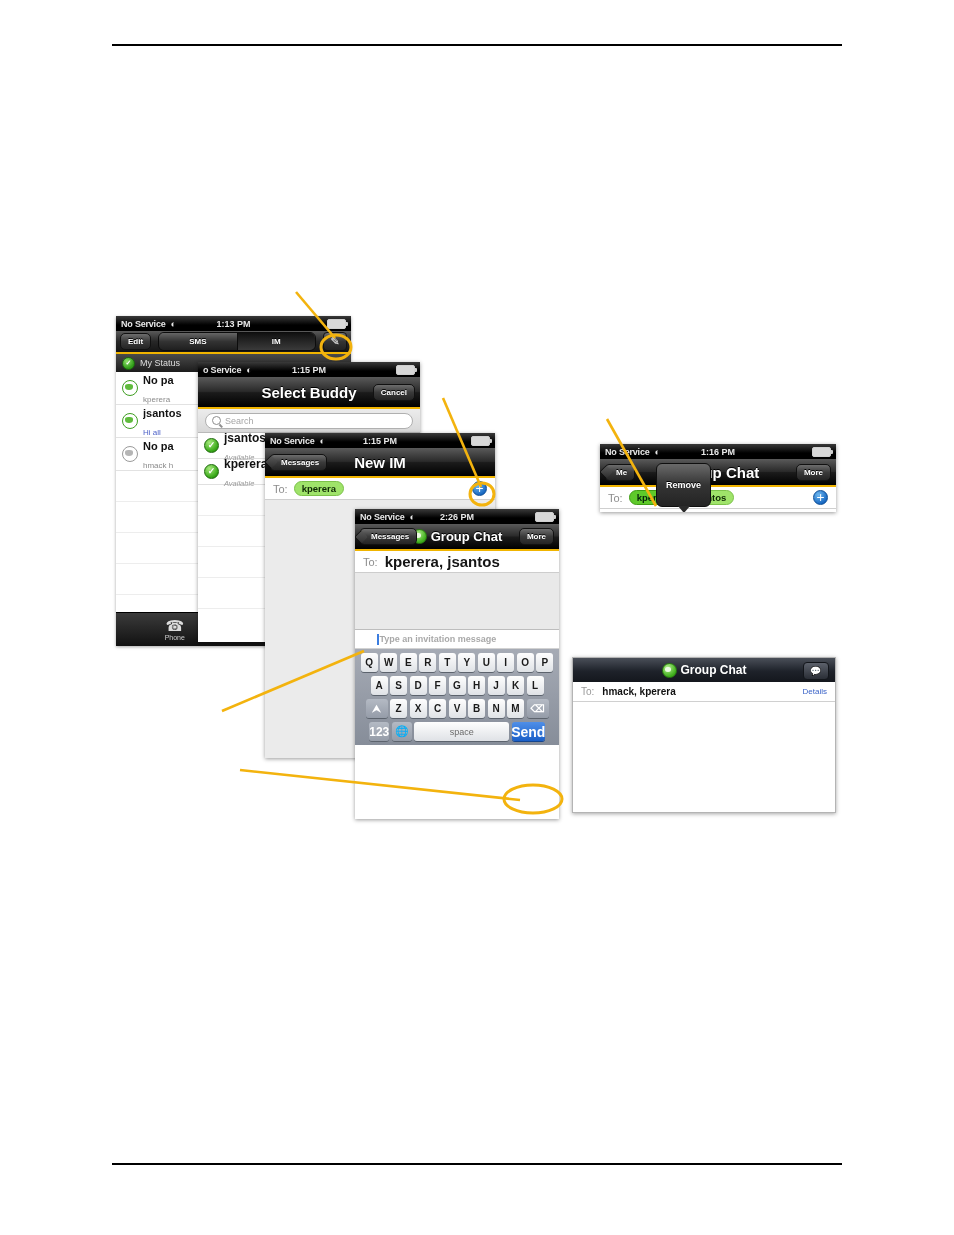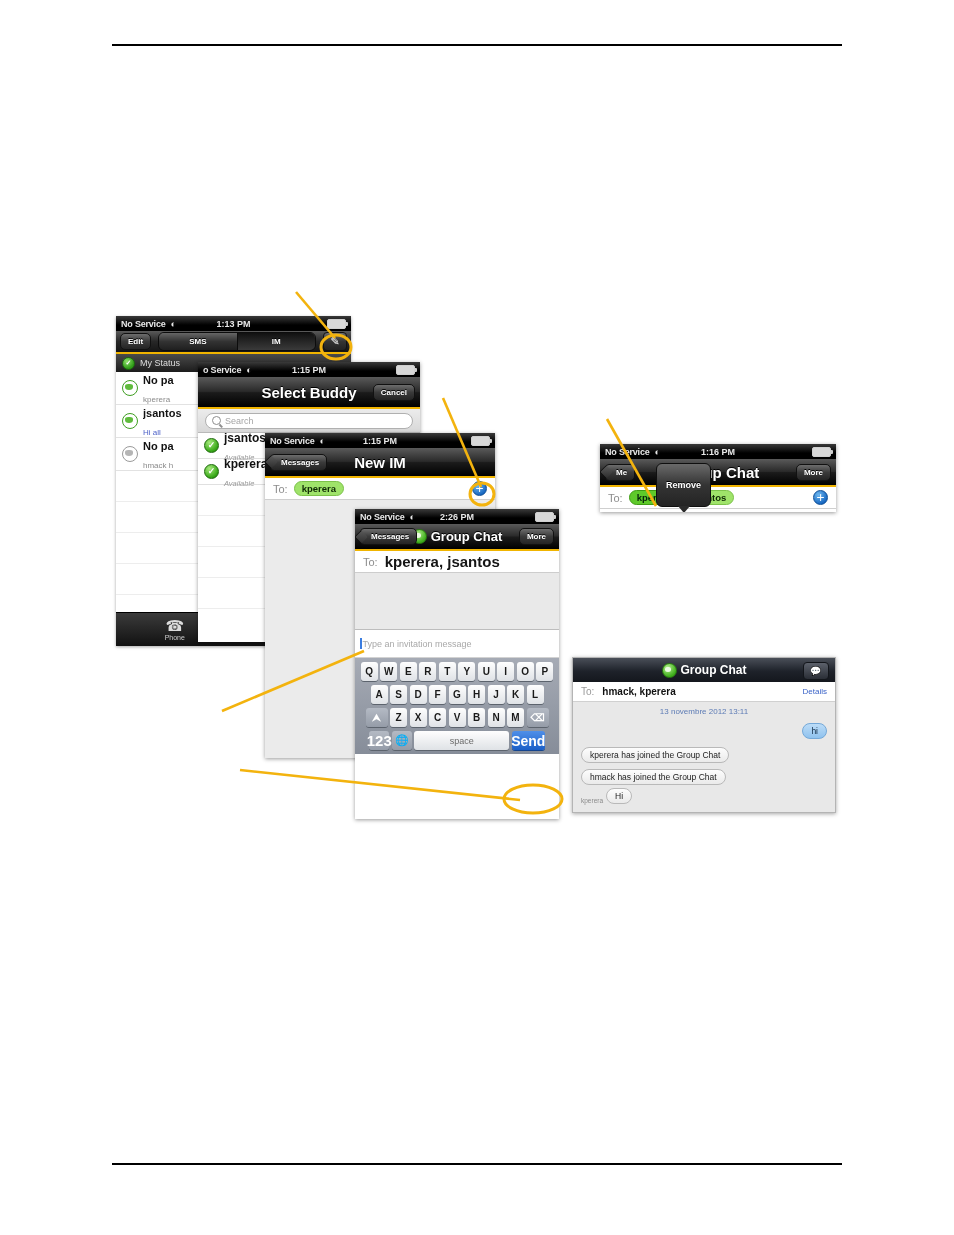--- a/index.html
+++ b/index.html
@@ -203,22 +203,22 @@
     position:absolute;left:0;right:0;display:flex;align-items:center;justify-content:center;
     color:#fff;font-size:13px;font-weight:bold;text-shadow:0 -1px 0 #000;pointer-events:none;
   }
   .torow2{
     height:22px;background:#fff;border-bottom:1px solid #cdcdcd;
     display:flex;align-items:center;gap:7px;padding:0 8px;box-sizing:border-box;
   }
   .tonames{font-size:15px;font-weight:bold;color:#151515;}
   .chat-blank{background:#e9e9e9;border-bottom:1px solid #bdbdbd;}
   .invite-field{
-    height:28px;background:#fff;display:flex;align-items:center;
-    padding:0 5px;box-sizing:border-box;border-bottom:1px solid #d2d2d2;
+    height:19px;background:#fff;display:flex;align-items:center;
+    padding:0 22px;box-sizing:border-box;border-bottom:1px solid #d2d2d2;font-weight:bold;
   }
   .caret{width:1.5px;height:11px;background:#3b7de0;margin-right:1px;}
   .invite-ph{font-size:9px;color:#a9a9a9;}
 
   
   .kbd{
     background:linear-gradient(#a6abb5,#868d99);
     padding:4px 2px 4px;box-sizing:border-box;
   }
   .krow{display:flex;justify-content:center;gap:2.5px;margin-bottom:4px;}
@@ -228,21 +228,21 @@
     box-shadow:0 1px 0 #5c636d;
     display:flex;align-items:center;justify-content:center;
     font-size:10px;font-weight:bold;color:#1a1a1a;
   }
   .key.wide{width:22px;background:linear-gradient(#b4bac4,#959ca8);color:#fff;}
   .key.spc{flex:1;max-width:95px;font-size:9px;color:#6a6a6a;font-weight:normal;}
   .key.send{
     width:33px;background:linear-gradient(#4f8fe8,#1a5fc8);color:#fff;font-size:14px;
     box-shadow:0 1px 0 #14458f;
   }
-  .key.num{width:20px;background:linear-gradient(#b4bac4,#959ca8);color:#fff;font-size:15px;}
+  .key.num{width:20px;background:linear-gradient(#b4bac4,#959ca8);color:#fff;font-size:12px;}
   .key.glob{width:20px;background:linear-gradient(#b4bac4,#959ca8);color:#fff;font-size:11px;}
 
   
   #p5{left:600px;top:444px;width:236px;height:68px;
       box-shadow:0 1px 4px rgba(0,0,0,.4);}
   #p5 .navbar{height:28px;}
   .tooltip{
     position:absolute;left:56px;top:4px;z-index:6;
     background:linear-gradient(#6a6a6a,#343434 50%,#242424);
     border:1px solid #0f0f0f;border-radius:6px;color:#fff;
@@ -515,36 +515,20 @@
     <div class="gc-nav">
       <span class="gc-icon"></span>
       <span>Group Chat</span>
       <div class="msgbtn">💬</div>
     </div>
     <div class="gc-to">
       <span class="lbl">To:</span>
       <span class="names">hmack, kperera</span>
       <span class="details">Details</span>
     </div>
-    <div class="gc-body">
-      <div class="ts">13 novembre 2012 13:11</div>
-      <div class="rrow">
-        <span class="bub blue">hi</span>
-      </div>
-      <div class="lrow">
-        <span class="bub">kperera has joined the Group Chat</span>
-      </div>
-      <div class="lrow">
-        <span class="bub">hmack has joined the Group Chat</span>
-      </div>
-      <div class="lastrow">
-        <span class="namecap">kperera</span>
-        <span class="bub">Hi</span>
-      </div>
-    </div>
   </div>
 
   <svg class="overlay">
 
     <line class="callout" x1="296" y1="292" x2="335" y2="338"></line>
     <ellipse class="ring" cx="336" cy="347" rx="15" ry="12"></ellipse>
 
     <line class="callout" x1="443" y1="398" x2="481" y2="487"></line>
     <ellipse class="ring" cx="482" cy="494" rx="12" ry="11"></ellipse>
 

